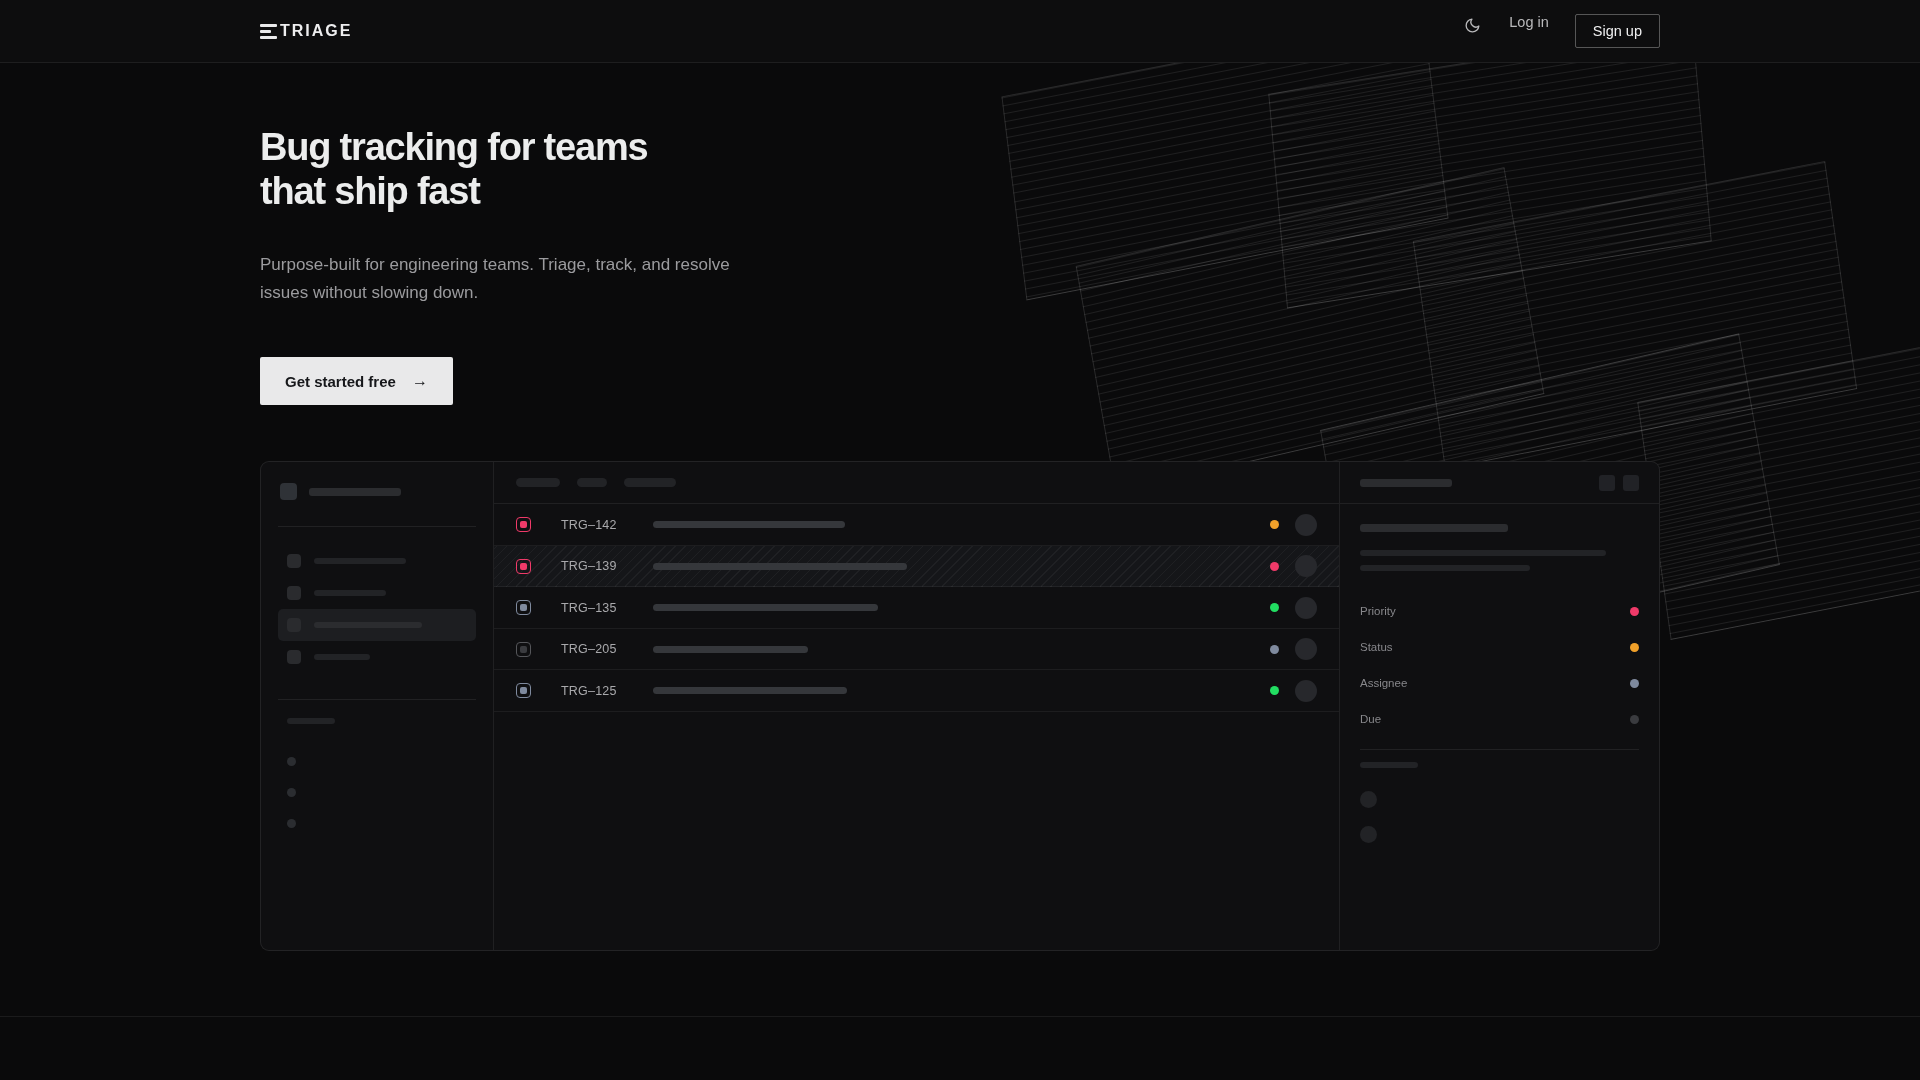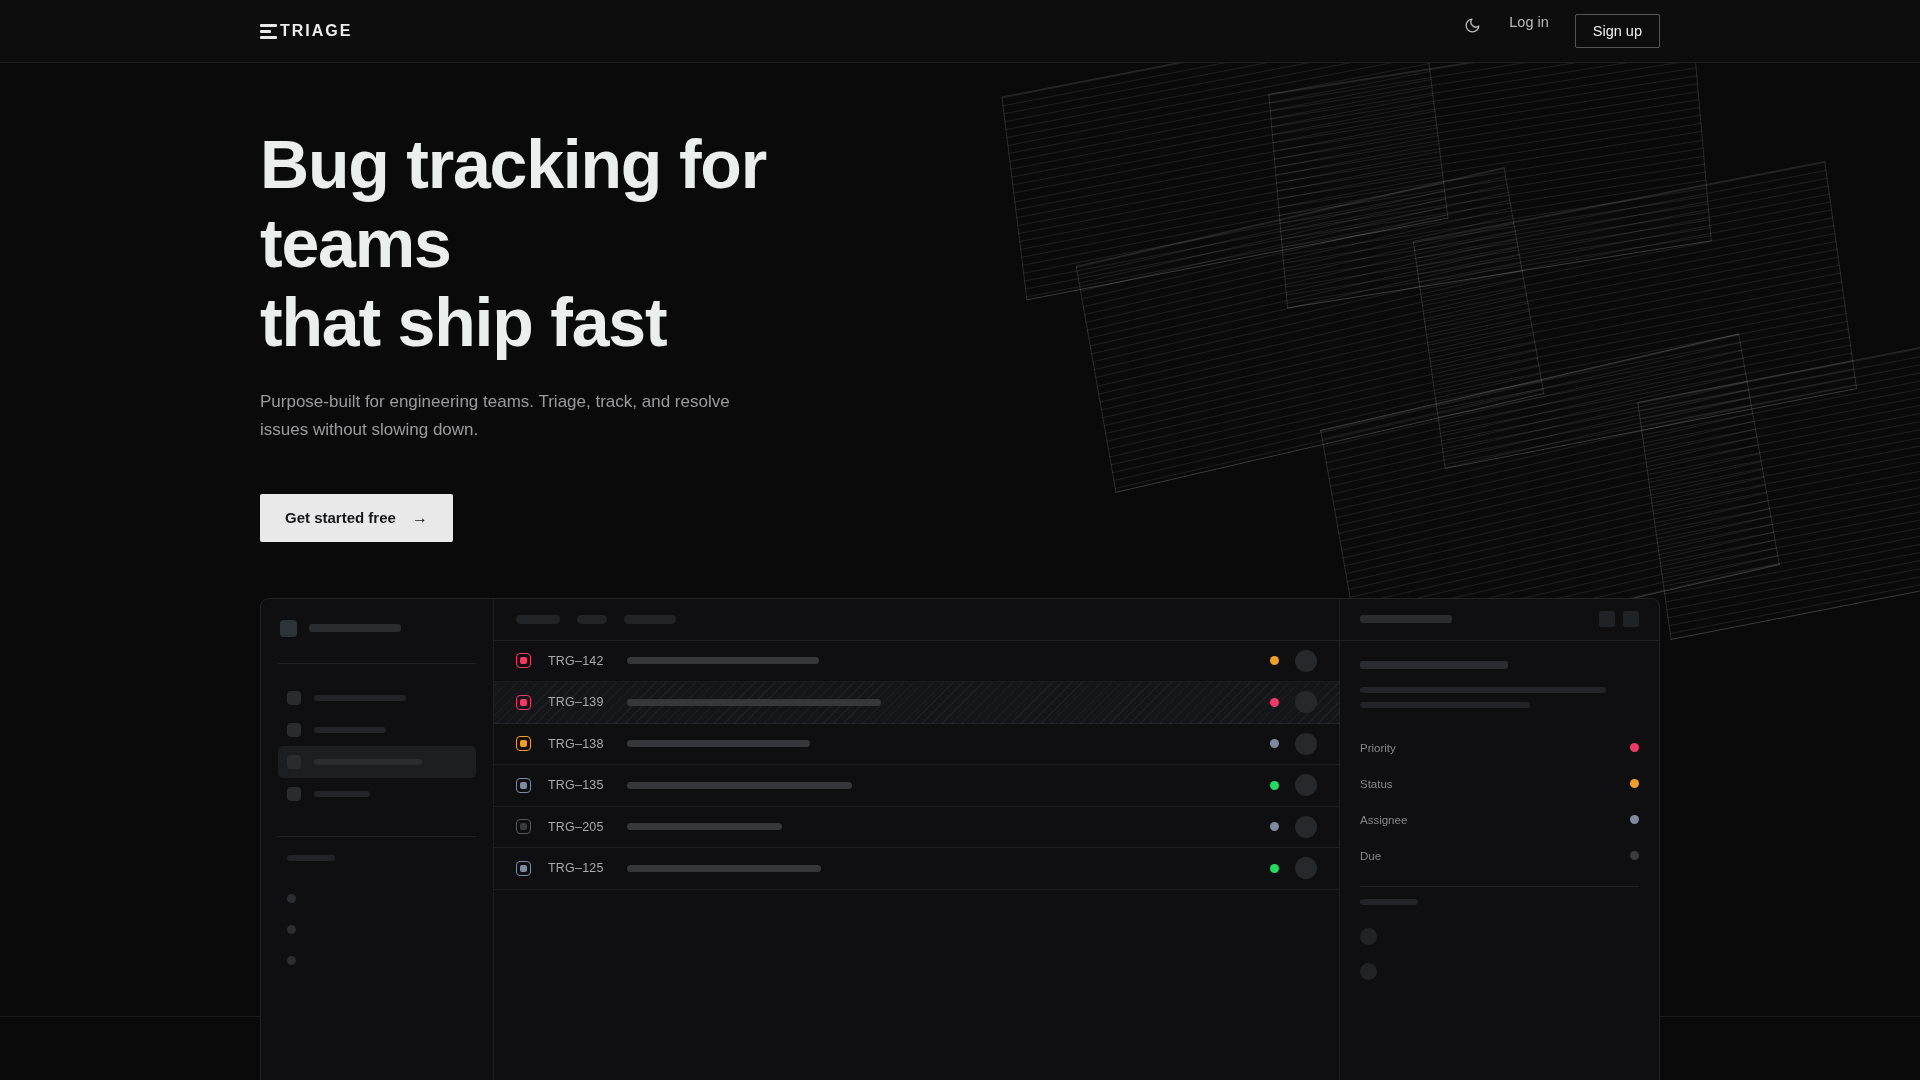--- a/index.html
+++ b/index.html
@@ -56,25 +56,25 @@
   .nav-link { font-size:14.5px; color:#b9b9bb; cursor:pointer; }
   .btn-signup {
     font-size:14.5px; color:#f0f0f1; cursor:pointer;
     padding:8px 17px; border:1px solid rgba(255,255,255,0.30);
     background:transparent; border-radius:2px;
   }
 
   
   .hero { position:relative; z-index:4; width:1400px; margin:0 auto; padding-top:62px; }
   .hero h1 {
-    font-size:68px; line-height:1.16; font-weight:700;
+    font-size:38px; line-height:1.16; font-weight:700;
     color:#eceded; letter-spacing:-1.2px; max-width:700px;
   }
   .hero p {
-    margin-top:26px; font-size:17px; line-height:1.65;
+    margin-top:38px; font-size:17px; line-height:1.65;
     color:#9b9b9e; max-width:470px;
   }
   .cta {
     margin-top:50px; display:inline-flex; align-items:center; gap:16px;
     background:#e9e9ea; color:#16171a;
     font-size:15px; font-weight:700;
     padding:15px 25px; border:none; border-radius:2px; cursor:pointer;
   }
   .cta .arrow { font-size:16px; font-weight:400; }
 
@@ -106,21 +106,21 @@
   .mk-sub-row { display:flex; align-items:center; padding:11px 9px; }
   .mk-sub-dot { width:9px; height:9px; border-radius:50%; background:#2b2d31; }
 
   
   .mk-list { flex:1; display:flex; flex-direction:column; }
   .mk-toolbar {
     height:42px; border-bottom:1px solid rgba(255,255,255,0.075);
     display:flex; align-items:center; gap:17px; padding:0 22px;
   }
   .mk-row {
-    height:41.5px; display:flex; align-items:center; gap:3px;
+    height:41.5px; display:flex; align-items:center; gap:16px;
     padding:0 22px; border-bottom:1px solid rgba(255,255,255,0.06);
     position:relative;
   }
   .mk-row.hatched {
     background:
       repeating-linear-gradient(
         -45deg,
         rgba(255,255,255,0.045) 0px,
         rgba(255,255,255,0.045) 1px,
         rgba(0,0,0,0) 1px,
@@ -275,31 +275,20 @@
               <i style="background:#ef3a69"></i>
             </span>
             <span class="mk-id">TRG–139</span>
             <span class="mk-title-bar" style="width:254px"></span>
             <span class="mk-row-right">
               <span class="mk-status" style="background:#ef3a69"></span>
               <span class="mk-avatar"></span>
             </span>
           </div>
           <div class="mk-row">
-            <span class="mk-pri" style="border-color:#f0a02a">
-              <i style="background:#f0a02a"></i>
-            </span>
-            <span class="mk-id">TRG–138</span>
-            <span class="mk-title-bar" style="width:183px"></span>
-            <span class="mk-row-right">
-              <span class="mk-status" style="background:#7f8a9e"></span>
-              <span class="mk-avatar"></span>
-            </span>
-          </div>
-          <div class="mk-row">
             <span class="mk-pri" style="border-color:#7f8a9e">
               <i style="background:#7f8a9e"></i>
             </span>
             <span class="mk-id">TRG–135</span>
             <span class="mk-title-bar" style="width:225px"></span>
             <span class="mk-row-right">
               <span class="mk-status" style="background:#22dd62"></span>
               <span class="mk-avatar"></span>
             </span>
           </div>

